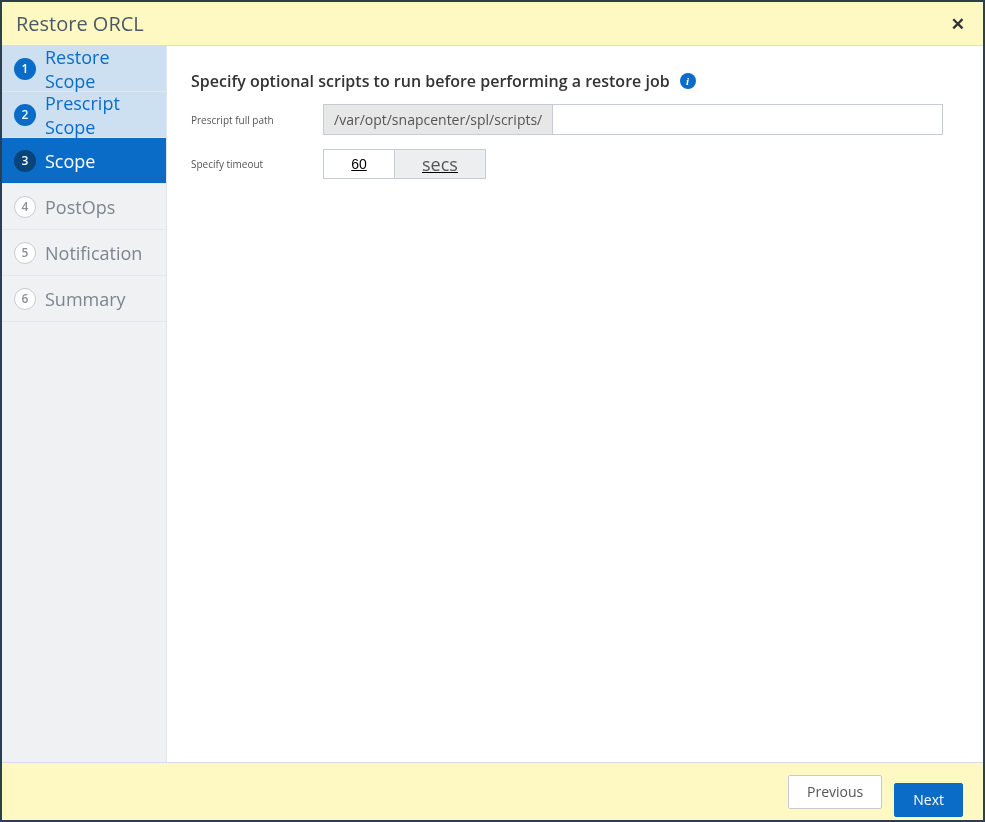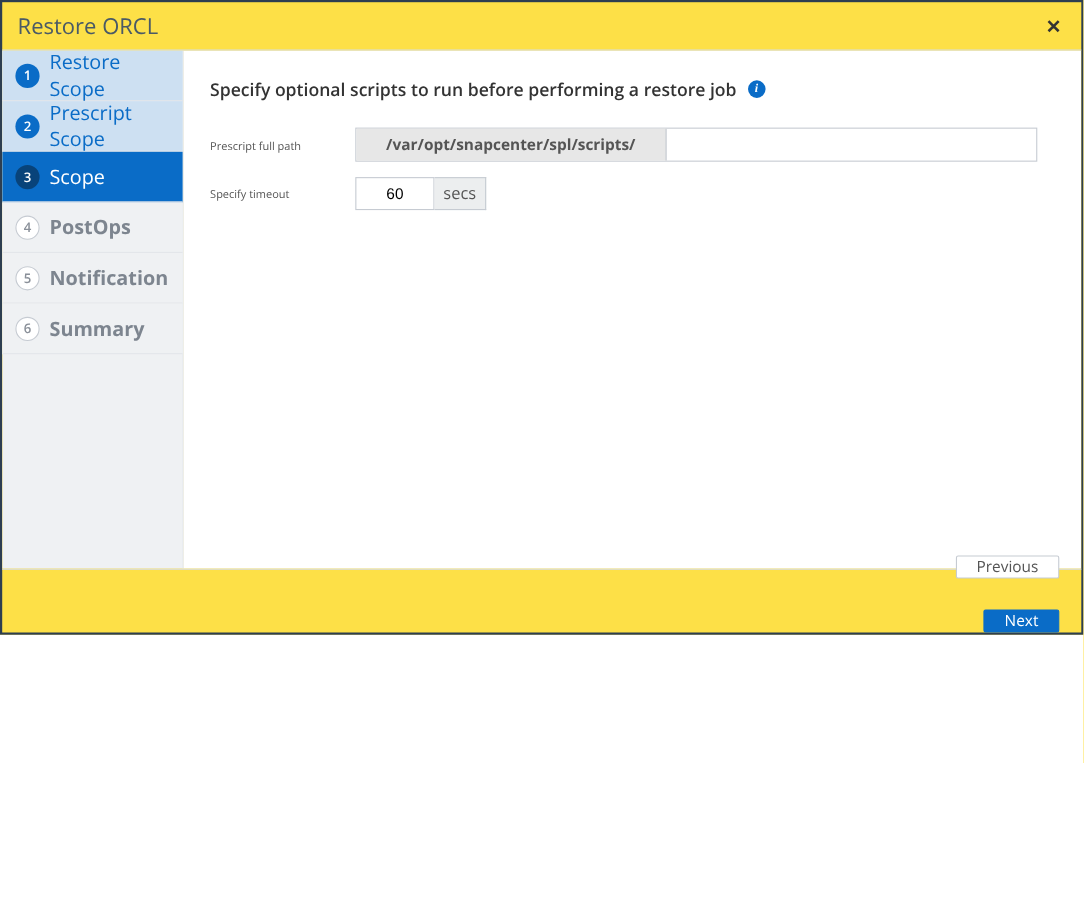--- a/index.html
+++ b/index.html
@@ -9,23 +9,23 @@
     }
     body {
       font-family: "Segoe UI", "Open Sans", Arial, sans-serif;
       background: #fff;
       width: 985px;
       height: 822px;
       overflow: hidden;
     }
     .dialog {
       width: 985px;
-      height: 577px;
+      height: 822px;
       border: 2px solid #2d3e50;
-      background: #fde047;
+      background: #fef9c3;
       display: flex;
       flex-direction: column;
     }
     .dialog-header {
       display: flex;
       align-items: center;
       justify-content: space-between;
       padding: 8px 14px 8px 14px;
       border-bottom: 1px solid #d6dde3;
       height: 44px;
@@ -102,34 +102,33 @@
     .step.upcoming {
       background: #eff1f3;
     }
     .step.upcoming .circle {
       background: #fff;
       border: 1px solid #c6cbd2;
       color: #8a9099;
     }
     .step.upcoming .lbl {
       color: #7d858f;
-      font-weight: bold;
     }
 
     .main {
       flex: 1 1 auto;
       padding: 24px 24px 0 24px;
       background: #fff;
       overflow: auto;
     }
     .main-heading-row {
       display: flex;
       align-items: center;
       gap: 10px;
-      margin-bottom: 24px;
+      margin-bottom: 12px;
     }
     .main-heading {
       font-size: 16px;
       font-weight: 600;
       color: #333;
     }
     .info-icon {
       width: 16px;
       height: 16px;
       border-radius: 50%;
@@ -155,26 +154,25 @@
       font-size: 10px;
       color: #555;
     }
     .path-group {
       display: flex;
       width: 620px;
       border: 1px solid #c6cbd2;
     }
     .path-prefix {
       background: #e7e7e7;
-      padding: 5px 27px;
+      padding: 5px 10px;
       font-size: 14px;
       color: #555;
       border-right: 1px solid #c6cbd2;
       white-space: nowrap;
-      font-weight: bold;
     }
     .path-input {
       flex: 1;
       border: none;
       padding: 5px 10px;
       font-size: 14px;
       outline: none;
     }
     .path-input::placeholder {
       color: #9aa0a8;
@@ -185,51 +183,51 @@
       border: 1px solid #c6cbd2;
       padding: 5px 10px;
       font-size: 14px;
       height: 30px;
       outline: none;
     }
 
     .timeout-group {
       display: flex;
       align-items: stretch;
+      text-decoration: underline;
     }
     .timeout-input {
       width: 72px;
       border: 1px solid #c6cbd2;
       text-align: center;
       font-size: 14px;
       padding: 4px 0;
       outline: none;
       height: 30px;
     }
     .timeout-unit {
       background: #eceeef;
       border: 1px solid #c6cbd2;
       border-left: none;
-      padding: 0 8px;
-      font-size: 15px;
+      padding: 0 27px;
+      font-size: 18px;
       color: #555;
       display: flex;
       align-items: center;
       height: 30px;
     }
 
     .dialog-footer {
       height: 58px;
       border-top: 1px solid #d6dde3;
       display: flex;
-      align-items: flex-end;
+      align-items: center;
       justify-content: flex-end;
       padding: 0 20px;
       gap: 12px;
-      flex-direction: column;
     }
     .btn {
       height: 34px;
       padding: 0 18px;
       font-size: 14px;
       border-radius: 2px;
       cursor: pointer;
       display: flex;
       align-items: center;
       justify-content: center;

